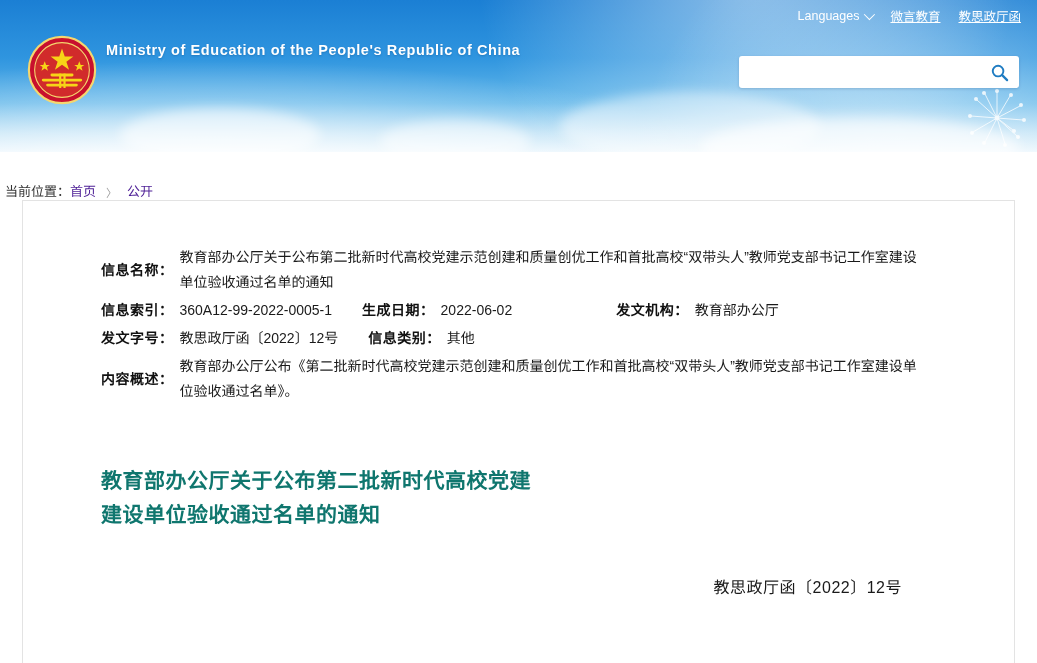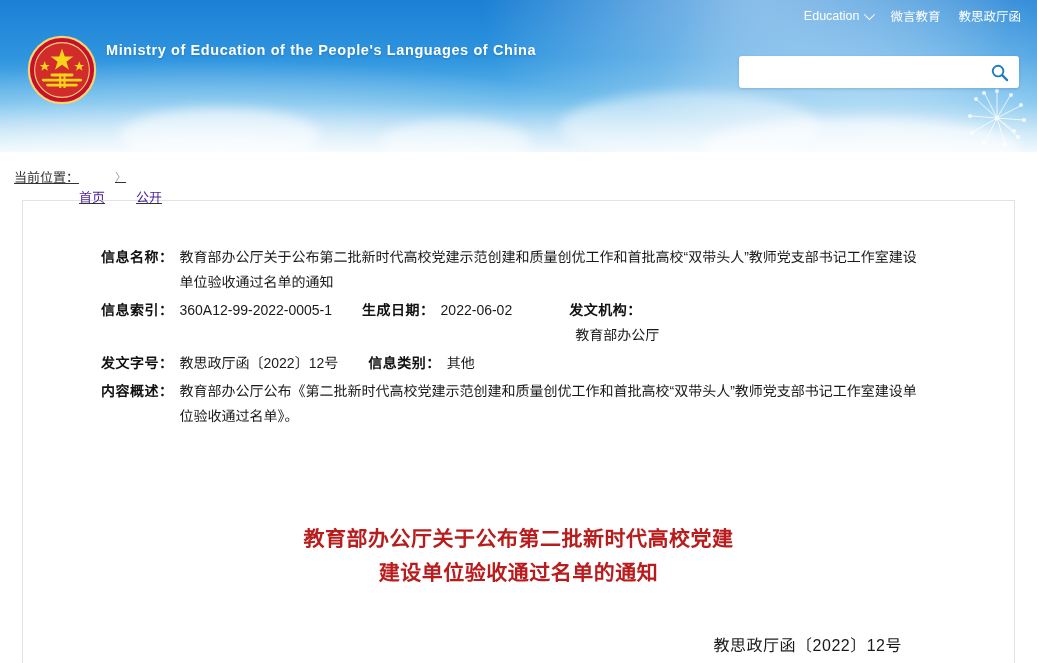--- a/index.html
+++ b/index.html
@@ -92,21 +92,21 @@
     display: flex; align-items: center; gap: 5px;
     color: #ffffff;
   }
   .chev {
     display: inline-block;
     width: 8px; height: 8px;
     border-right: 1.6px solid #ffffff;
     border-bottom: 1.6px solid #ffffff;
     transform: rotate(45deg) translateY(-2px);
   }
-  .top-links span.link { cursor: pointer; }
+  .top-links span.link { cursor: pointer; text-decoration: underline; }
 
   .search-box {
     position: absolute;
     right: 18px;
     top: 56px;
     width: 280px;
     height: 32px;
     background: #ffffff;
     border-radius: 3px;
     display: flex;
@@ -127,26 +127,25 @@
   .search-btn {
     width: 40px; height: 32px;
     display: flex; align-items: center; justify-content: center;
     cursor: pointer;
   }
 
   
   .breadcrumb {
     height: 48px;
     display: flex;
-    align-items: center;
-    padding-left: 14px;
+    align-items: flex-end;
+    padding-left: 5px;
     font-size: 13px;
     color: #333333;
     background: #ffffff;
-    text-decoration: underline;
   }
   .breadcrumb .sep {
     color: #9a9a9a;
     margin: 0 10px;
     font-size: 11px;
   }
   .breadcrumb a { color: #4c1d95; text-decoration: none; margin-top: 40px; }
 
   
   .content-card {
@@ -158,45 +157,45 @@
     padding: 44px 78px 0 78px;
   }
 
   .meta {
     font-size: 14px;
     color: #1a1a1a;
     line-height: 25px;
   }
   .meta-row {
     display: flex;
-    align-items: flex-start;
+    align-items: center;
     margin-bottom: 3px;
   }
   .meta-label {
     font-weight: bold;
     color: #111;
     white-space: nowrap;
     letter-spacing: 0.5px;
   }
   .meta-value {
     color: #1a1a1a;
     margin-left: 6px;
   }
   .meta-value.wrap { max-width: 740px; }
   .meta-col { display: flex; align-items: flex-start; }
-  .gap-100 { margin-left: 57px; flex-direction: column; }
+  .gap-100 { margin-left: 104px; }
   .gap-36 { margin-left: 30px; }
 
   .doc-title {
-    text-align: center;
-    margin-top: 93px;
+    text-align: left;
+    margin-top: 60px;
     font-family: "DejaVu Sans", "Liberation Sans", sans-serif;
     font-size: 21px;
     font-weight: bold;
-    color: #b91c1c;
+    color: #0f766e;
     line-height: 34px;
     letter-spacing: 0.5px;
   }
 
   .doc-number {
     margin-top: 42px;
     text-align: right;
     padding-right: 34px;
     font-size: 16px;
     color: #1a1a1a;
@@ -253,26 +252,26 @@
       <polygon points="74,38 76,43 81,43 77,46 78.5,51 74,48 69.5,51 71,46 67,43 72,43"></polygon>
       <rect x="22" y="62" width="56" height="4" rx="2"></rect>
       <rect x="28" y="69" width="44" height="4" rx="2"></rect>
       <rect x="34" y="55" width="32" height="4" rx="2"></rect>
       <rect x="46" y="55" width="3" height="20"></rect>
       <rect x="52" y="55" width="3" height="20"></rect>
     </g>
   </svg>
 
   <div class="title-block">
-    <div class="title-en">Ministry of Education of the People's Languages of China</div>
+    <div class="title-en">Ministry of Education of the People's Republic of China</div>
   </div>
 
   <div class="top-links">
     <span class="lang">
-      <span>Education</span>
+      <span>Languages</span>
       <i class="chev"></i>
     </span>
     <span class="link">微言教育</span>
     <span class="link">教思政厅函</span>
   </div>
 
   <div class="search-box">
     <input type="text" value="" placeholder="" style="">
     <span class="search-btn">
       <svg width="19" height="19" viewBox="0 0 20 20">

